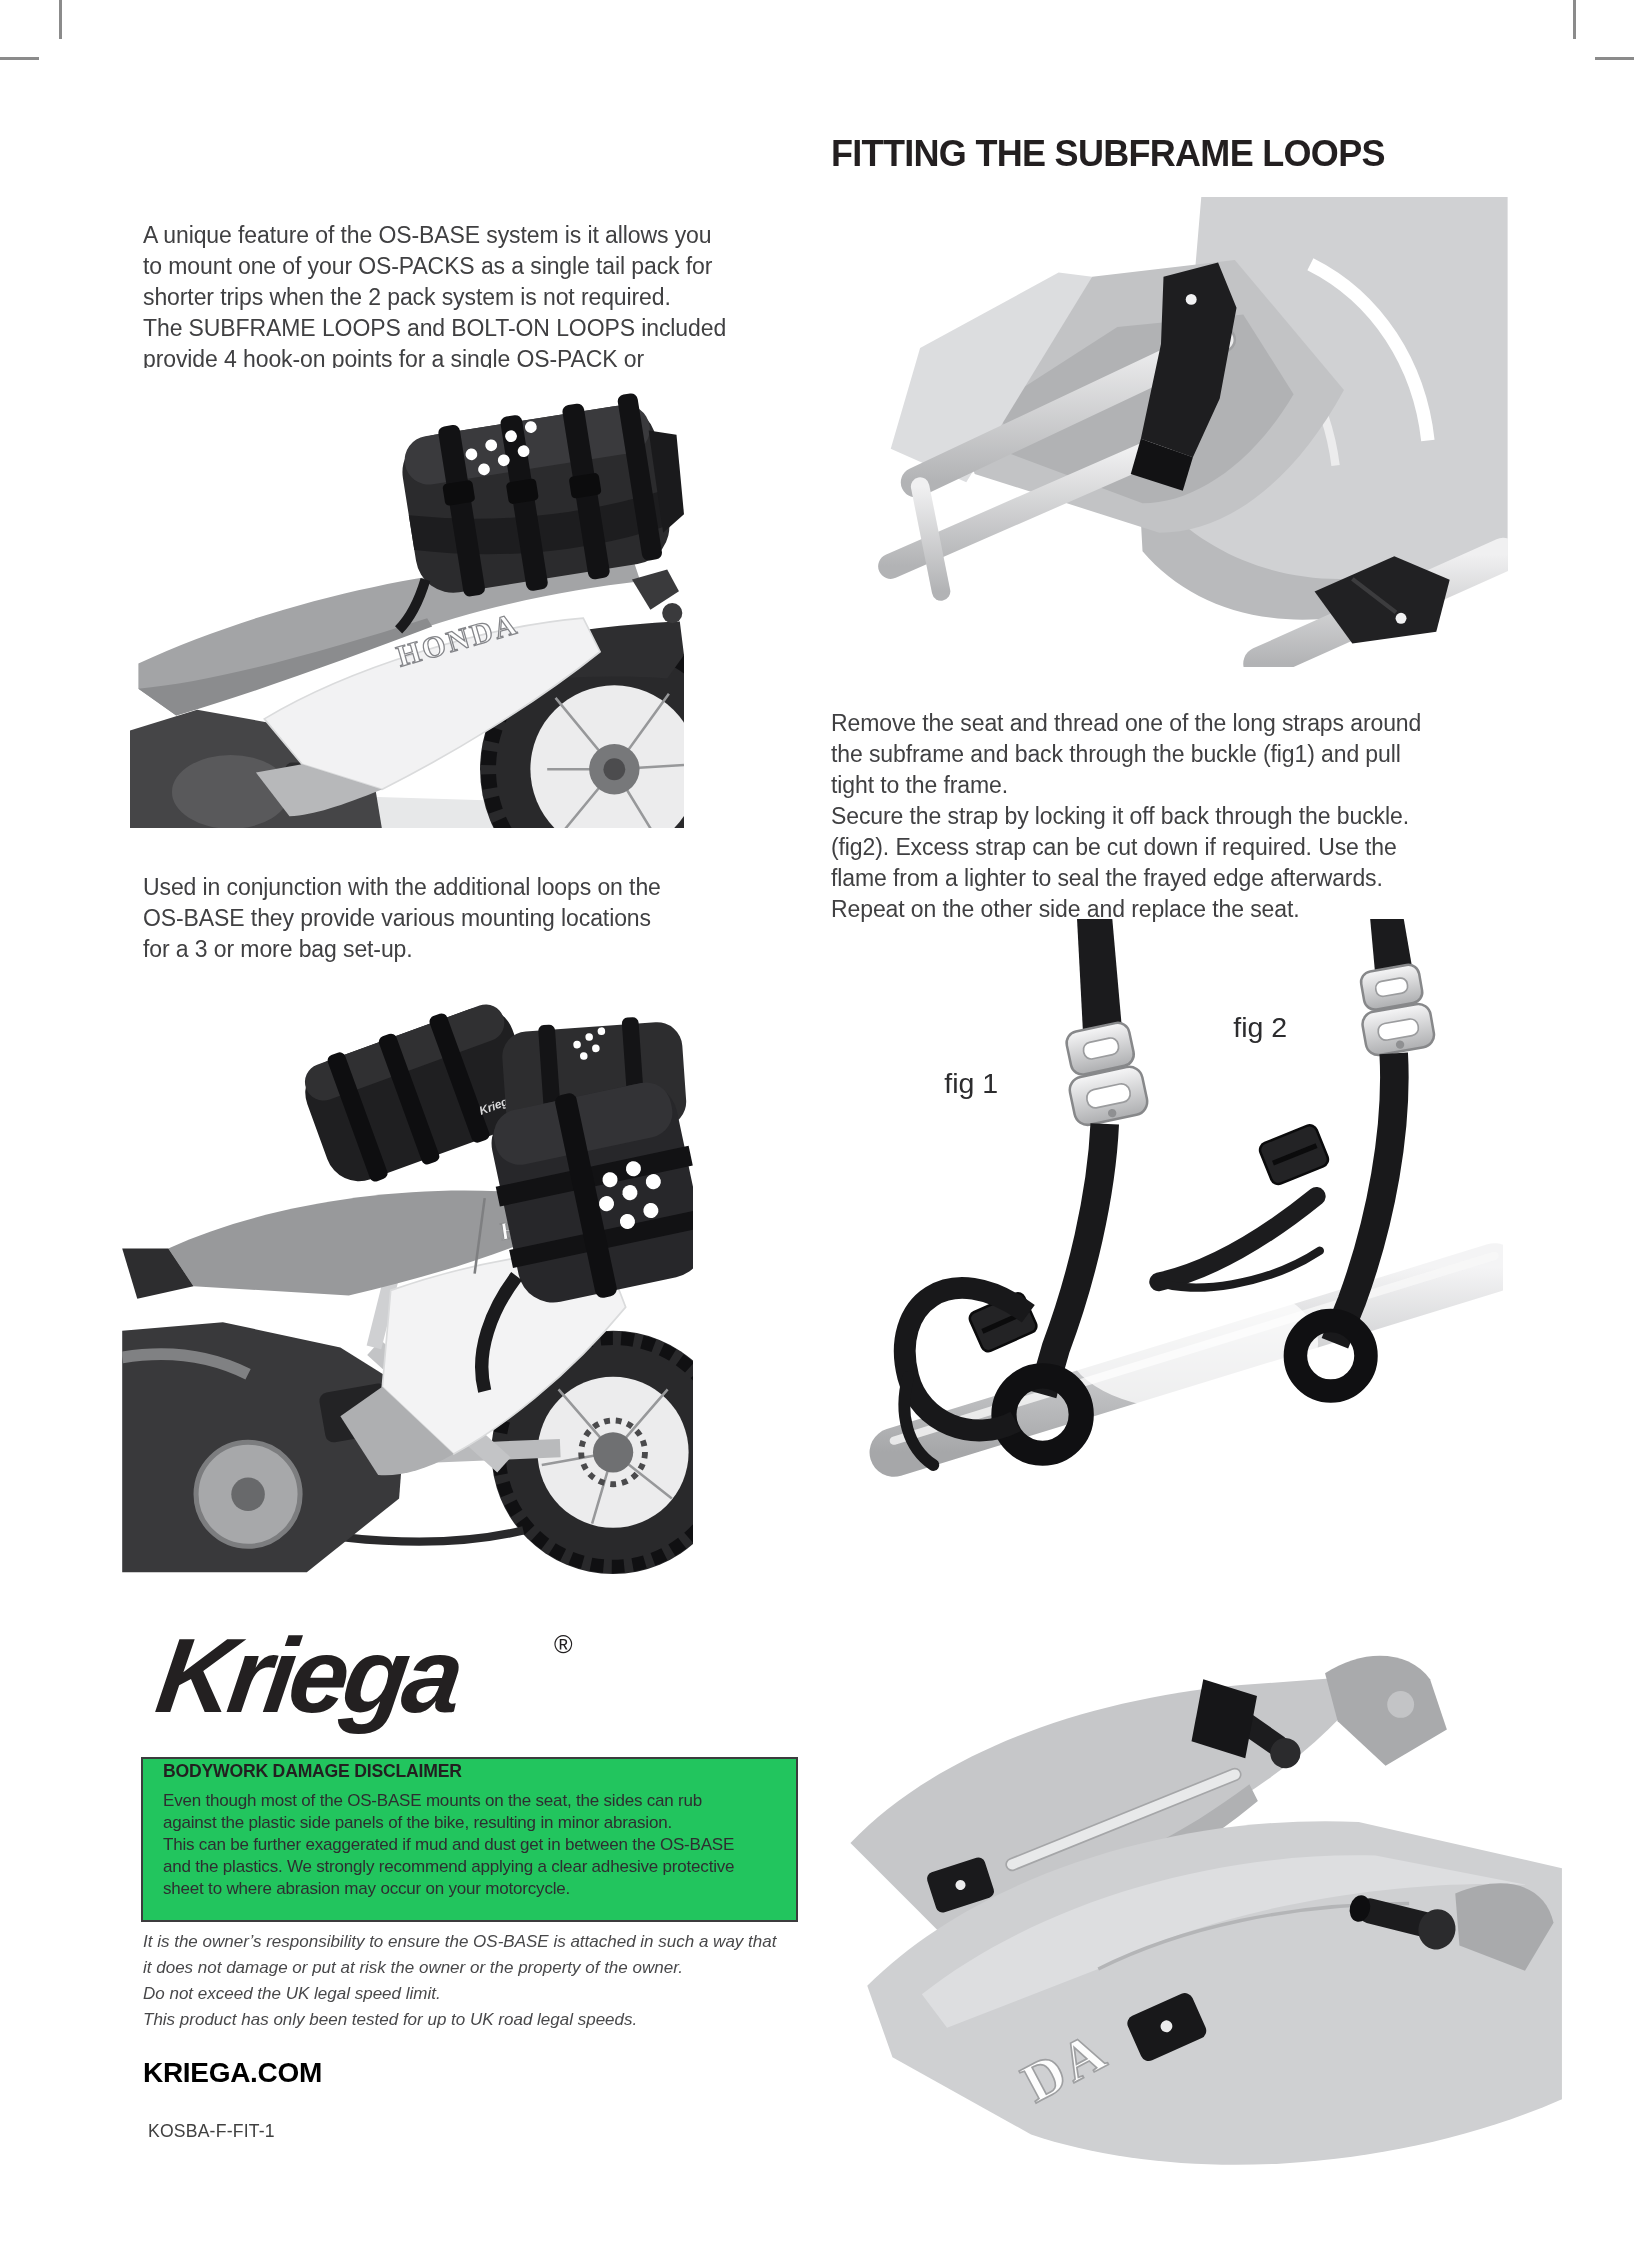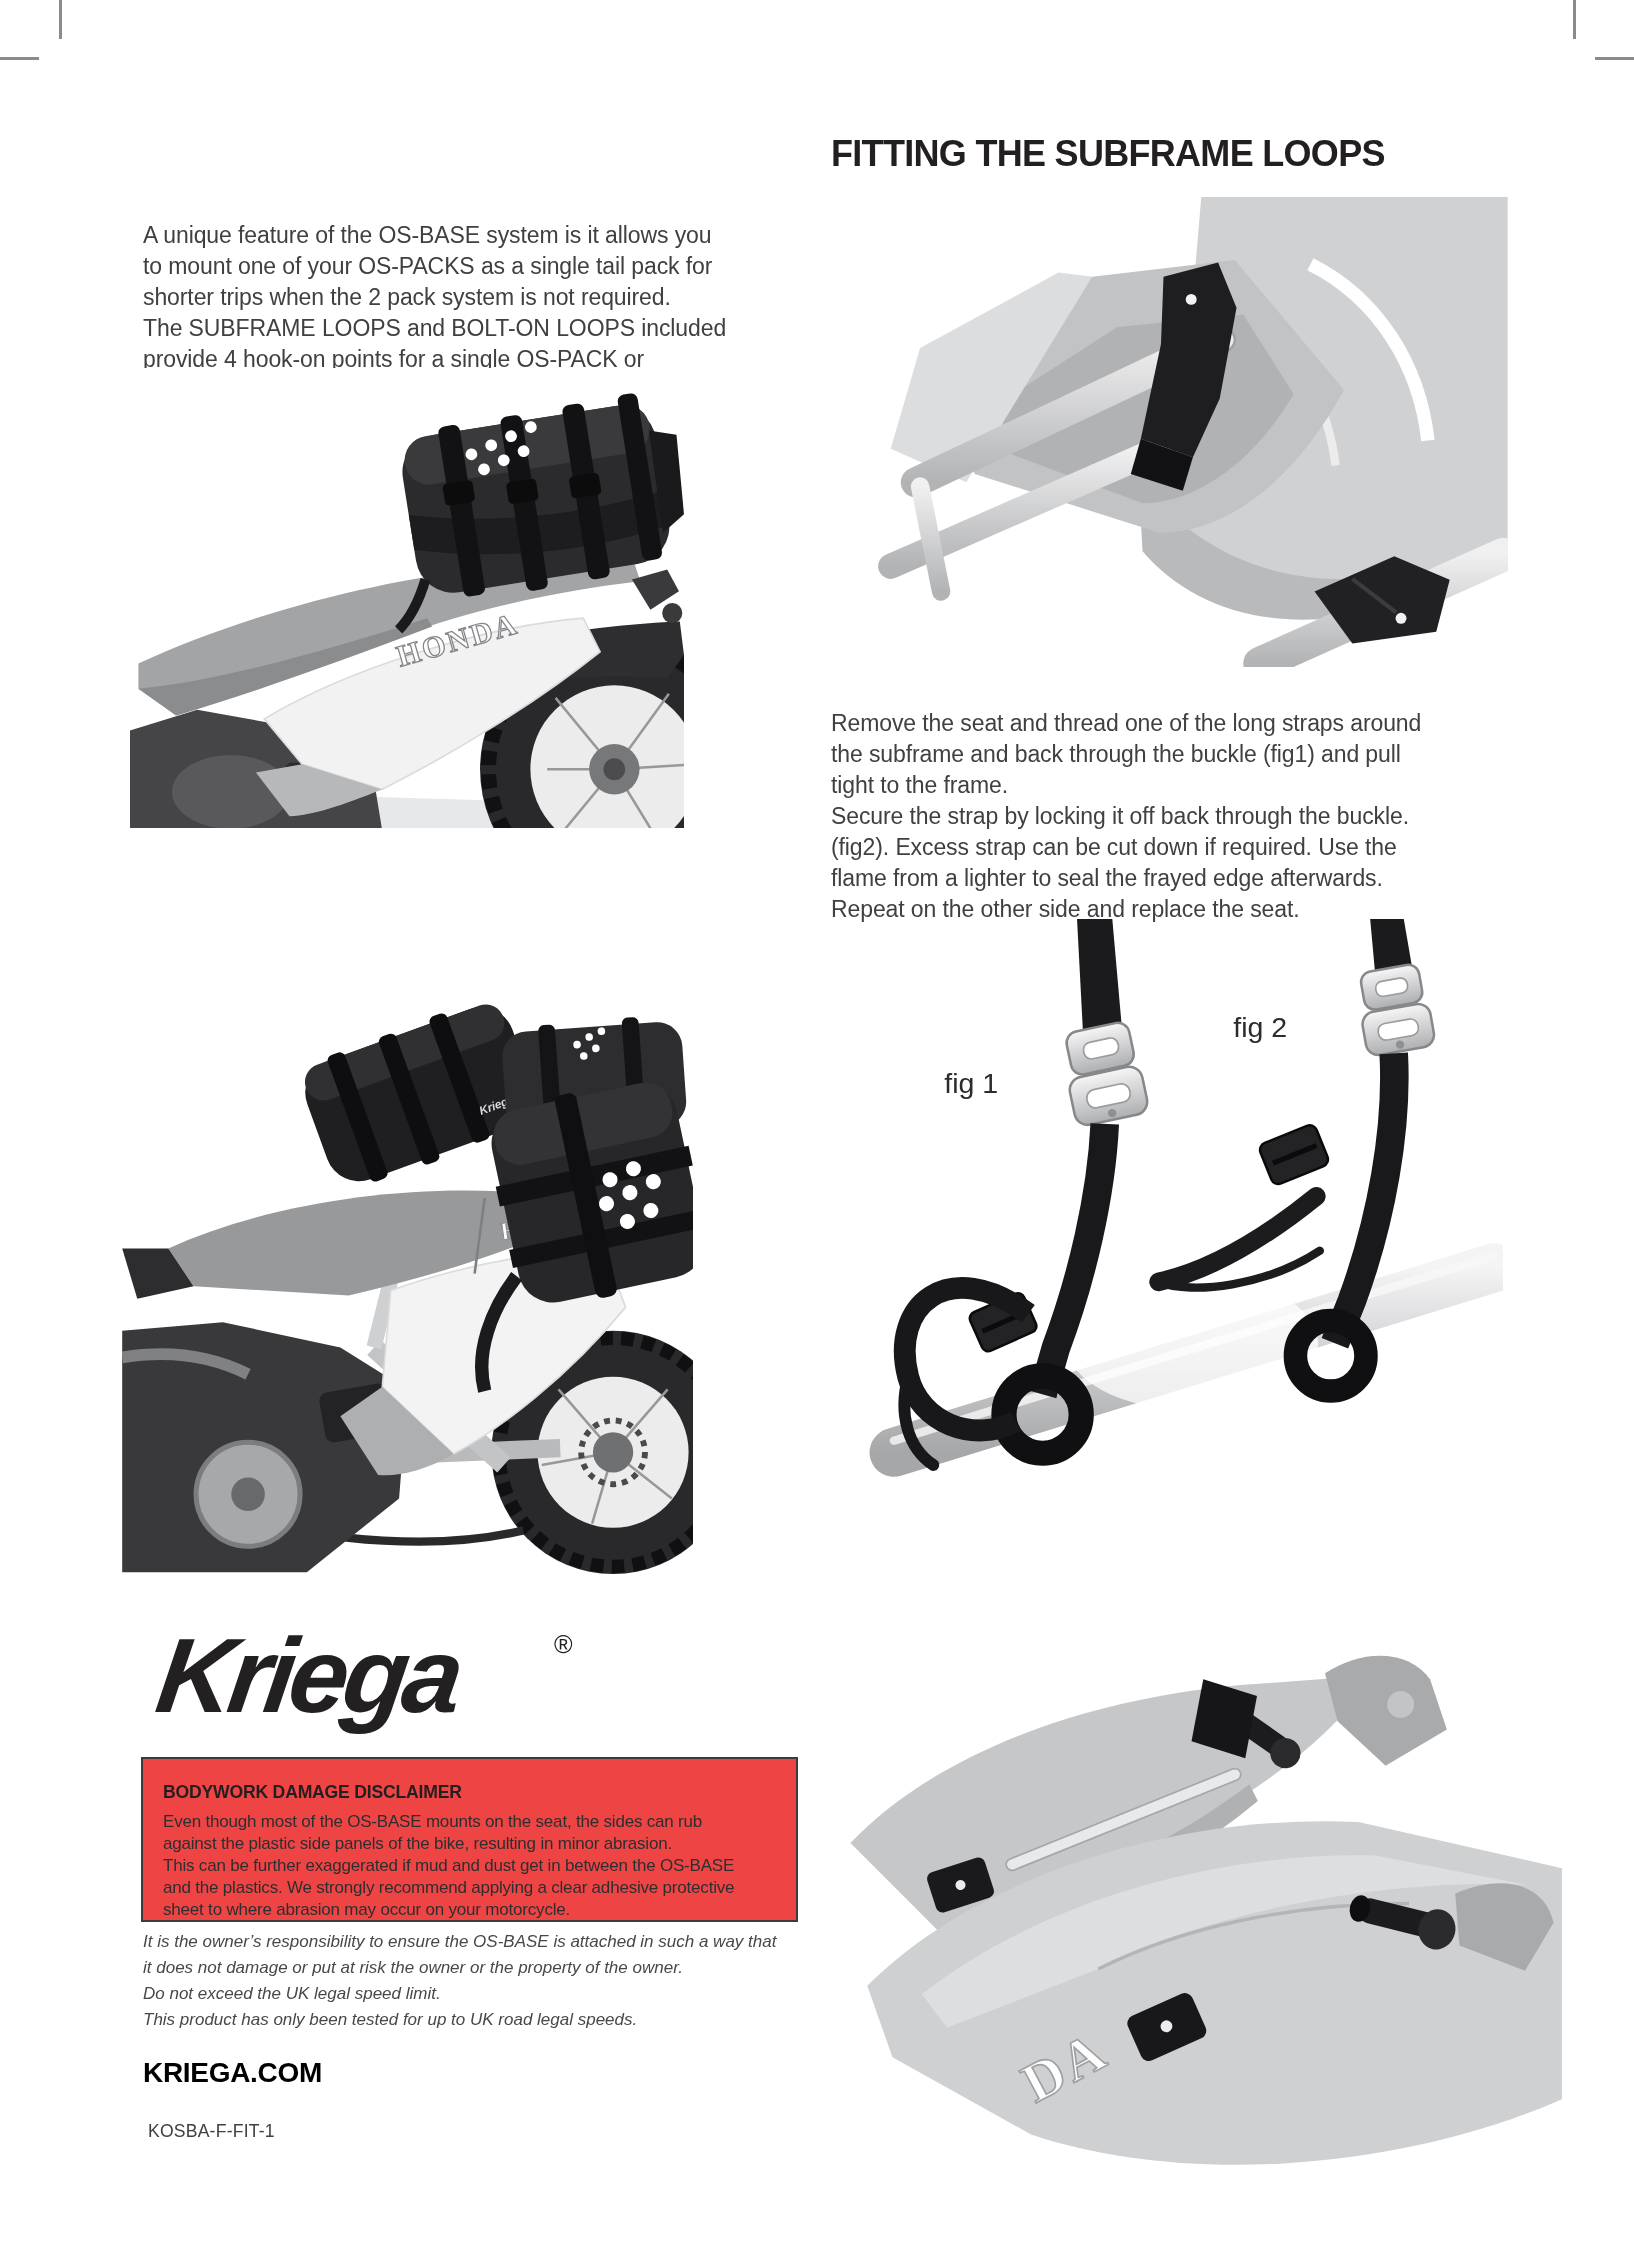--- a/index.html
+++ b/index.html
@@ -5,21 +5,21 @@
   html,body{margin:0;padding:0;background:#ffffff;}
   #page{position:relative;width:1634px;height:2261px;background:#ffffff;overflow:hidden;
         font-family:"Liberation Sans", sans-serif;}
   .abs{position:absolute;}
   .crop{position:absolute;background:#8b8b8b;}
   h1.heading{margin:0;font-size:36px;font-weight:700;letter-spacing:-0.7px;color:#231f20;line-height:39px;}
   .prose{font-size:23px;line-height:31px;letter-spacing:-0.1px;color:#404042;white-space:pre-wrap;}
   .legal{font-size:17px;line-height:26px;font-style:italic;color:#48484a;white-space:pre-wrap;}
   .website{font-size:28px;font-weight:700;color:#000000;letter-spacing:-0.3px;}
   .doccode{font-size:17.6px;color:#404040;letter-spacing:0.2px;}
-  .discbox{border:2.5px solid #3c3c3e;box-sizing:border-box;padding:23px 20px;background:#ef4444;}
+  .discbox{border:2.5px solid #3c3c3e;box-sizing:border-box;padding:2px 20px;background:#22c55e;}
   .disctitle{font-size:17.6px;font-weight:700;color:#231f20;margin:0 0 8.4px 0;letter-spacing:-0.2px;}
   .discbody{font-size:17px;font-weight:400;line-height:22px;letter-spacing:-0.2px;color:#2e2e30;white-space:pre-wrap;}
   svg{display:block;}
 </style>
 </head>
 <body>
 
 <div id="page">
 
   <span class="crop" style="left:59px;top:0;width:2.5px;height:39px;"></span>
@@ -91,20 +91,23 @@
           <circle cx="427" cy="112" r="7"></circle>
             <circle cx="452" cy="105" r="7"></circle>
             <circle cx="477" cy="98" r="7"></circle>
         </g>
         <path d="M628,97 l32,10 -6,95 -28,18 z" fill="#1a1a1c"></path>
       </g>
       <path d="M352,252 q-12,40 -32,60" stroke="#1a1a1c" stroke-width="12" fill="none"></path>
     </svg>
   </div>
 
+  <div class="prose abs" style="left:143px;top:872px;width:663px;">Used in conjunction with the additional loops on the
+OS-BASE they provide various mounting locations
+for a 3 or more bag set-up.</div>
 
   <div class="abs" style="left:122px;top:995px;width:571px;height:579px;">
     <svg viewBox="0 0 680 690" width="571" height="579">
       <rect width="680" height="690" fill="#ffffff"></rect>
       <g>
         <circle cx="585" cy="545" r="145" fill="#29292b"></circle>
         <circle cx="585" cy="545" r="136" fill="none" stroke="#101012" stroke-width="16" stroke-dasharray="15 10"></circle>
         <circle cx="585" cy="545" r="90" fill="#ececed"></circle>
         <path stroke="#97989a" stroke-width="3" fill="none" d="M585,545 L520,470 M585,545 L650,470 M585,545 L500,560 M585,545 L560,630 M585,545 L655,600"></path>
         <circle cx="585" cy="545" r="38" fill="none" stroke="#4a4a4c" stroke-width="7" stroke-dasharray="7 7"></circle>

